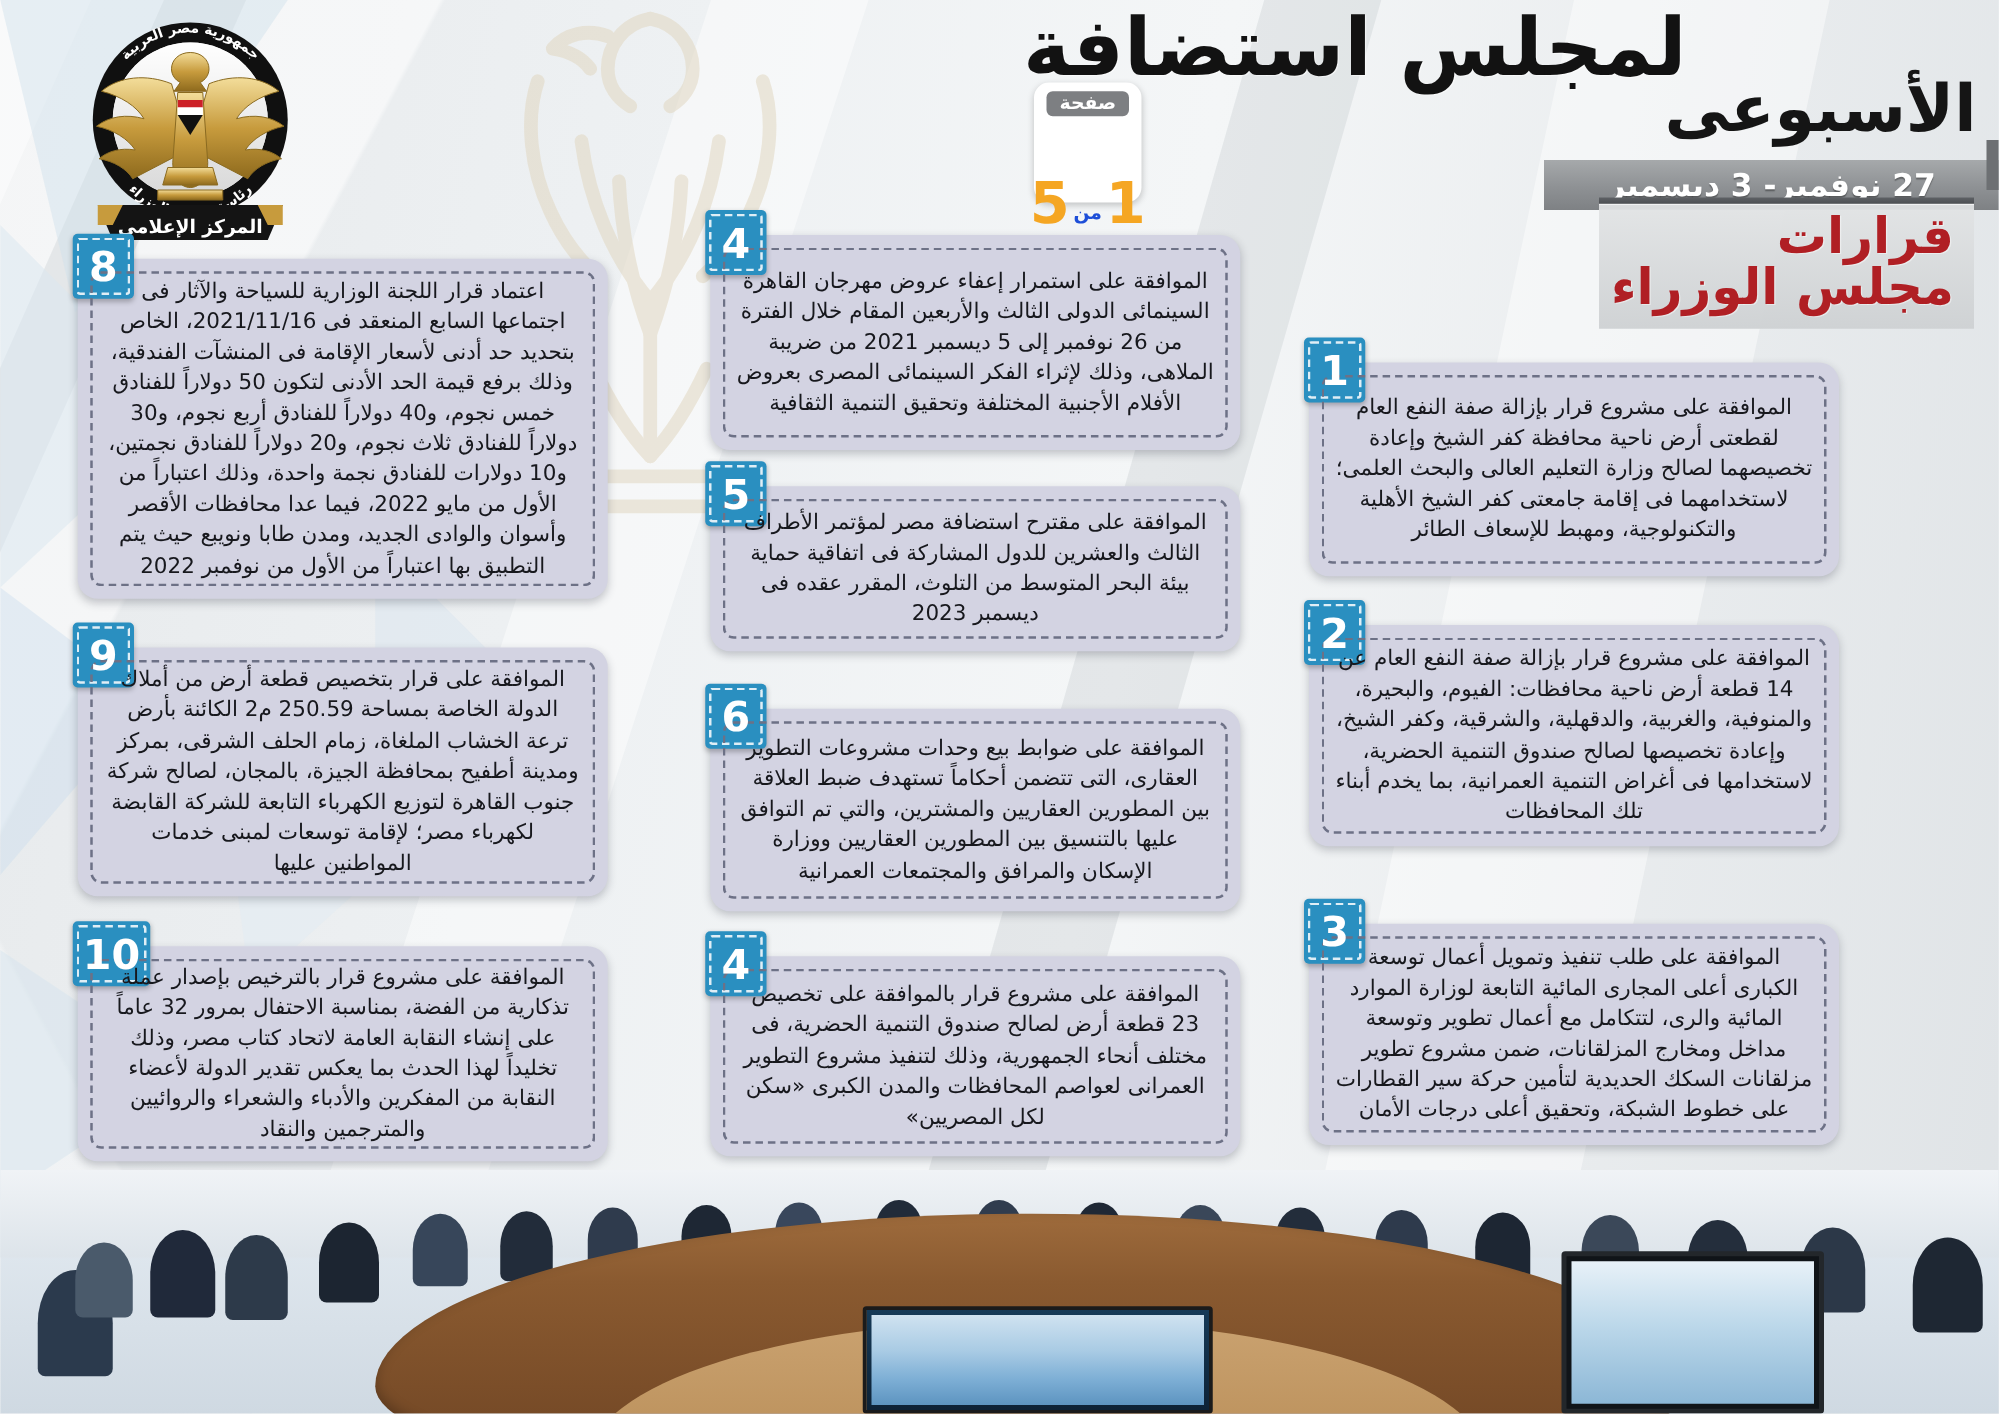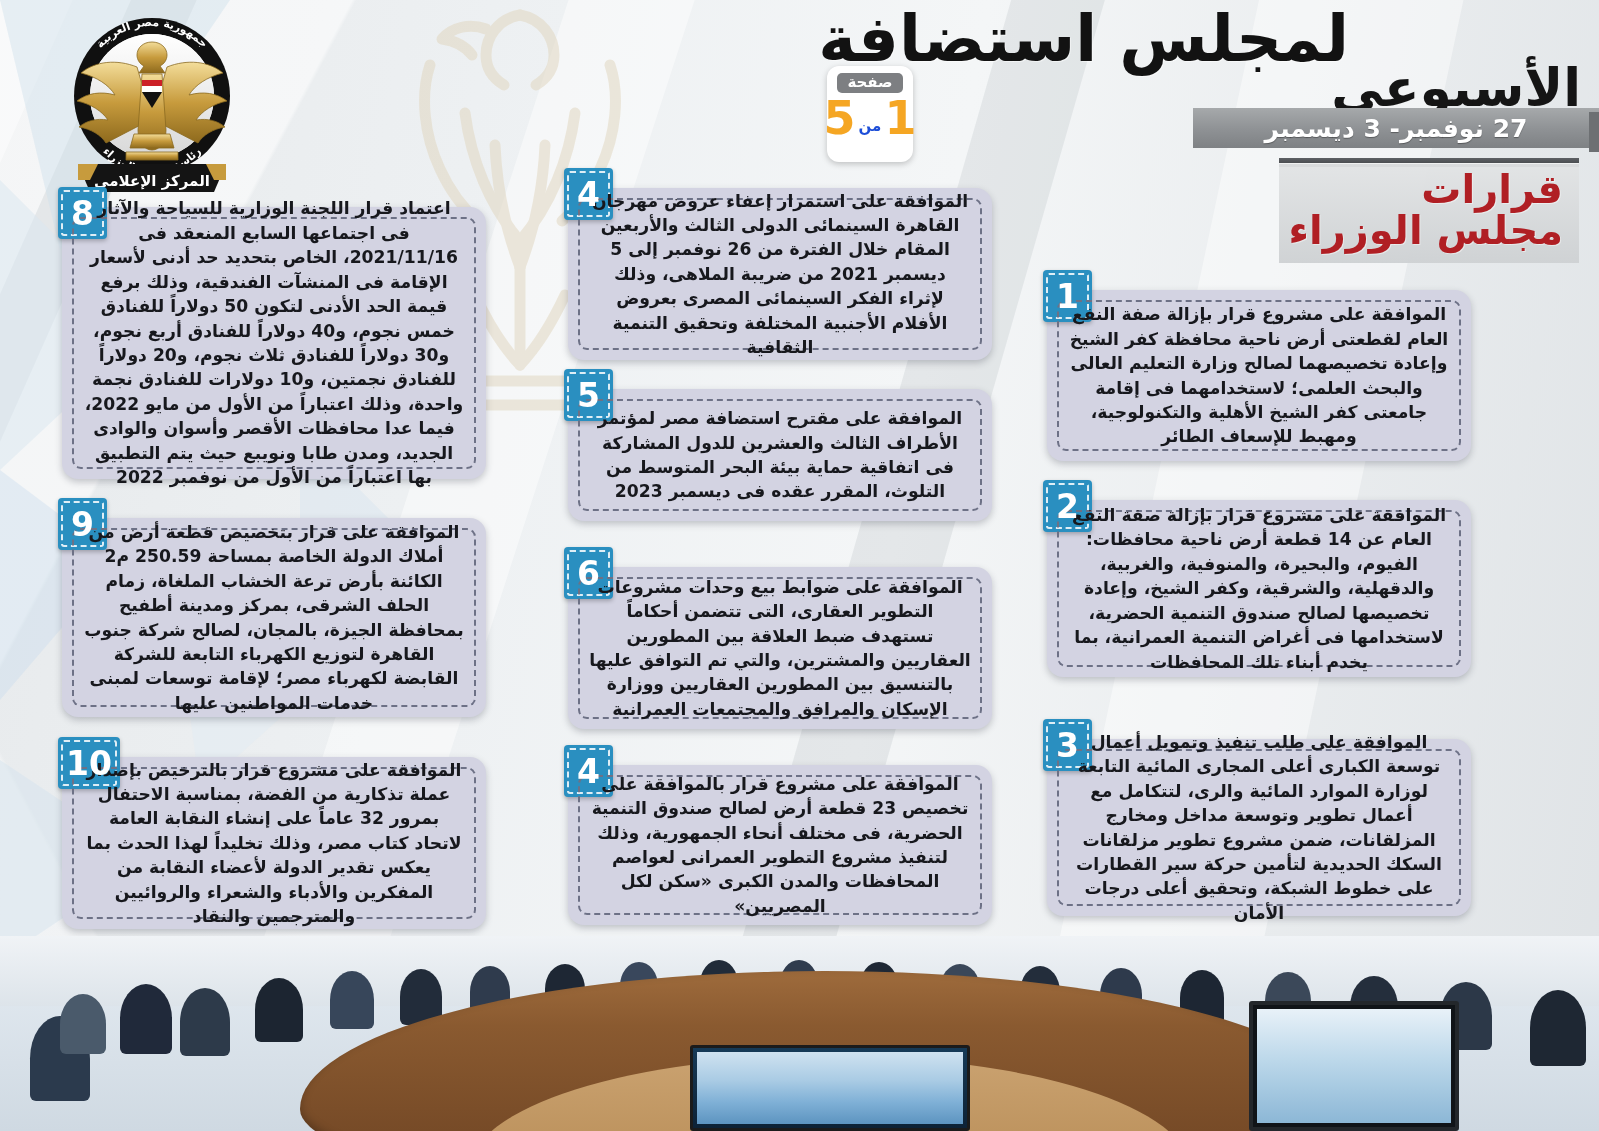--- a/index.html
+++ b/index.html
@@ -50,22 +50,22 @@
   }
   #title-sub1 {
     position:absolute; right:18px; top:2px;
     font-size:52px; font-weight:bold; color:#151515;
   }
   #title-sub2 {
     position:absolute; right:18px; top:58px;
     font-size:52px; font-weight:bold; color:#151515;
   }
   #date-bar {
-    position:absolute; right:0px; top:108px;
-    width:406px; height:40px;
+    position:absolute; right:0px; top:128px;
+    width:364px; height:40px;
     background:linear-gradient(180deg,#a6a9ab 0%,#8e9194 55%,#7e8184 100%);
     display:flex; align-items:center; justify-content:center;
   }
   #date-bar span {
     color:#ffffff; font-size:25px; font-weight:bold;
     letter-spacing:0px; text-shadow:0 1px 1px rgba(0,0,0,.35);
   }
   #date-bar-edge {
     position:absolute; right:0; top:112px; width:10px; height:40px;
     background:#6d7073;
@@ -90,20 +90,21 @@
   }
 
   
   #page-badge {
     position:absolute; left:827px; top:66px;
     width:86px; height:96px; border-radius:12px;
     background:#ffffff;
     box-shadow:0 2px 6px rgba(0,0,0,.22);
     display:flex; flex-direction:column; align-items:center;
     padding-top:7px;
+    gap:44px;
   }
   #page-badge .cap {
     background:#7d7f82; color:#fff; font-size:15px; font-weight:bold;
     border-radius:5px; padding:2px 10px 3px; line-height:1;
   }
   #page-badge .nums {
     display:flex; align-items:flex-end; justify-content:center;
     gap:3px; margin-top:2px; direction:rtl;
   }
   #page-badge .cur  { color:#f5a623; font-size:46px; font-weight:bold; line-height:1; }
@@ -125,21 +126,21 @@
     border:2px dashed #6d7186;
     border-radius:9px;
     display:flex; align-items:center; justify-content:center;
     padding:5px 9px;
   }
   .card .body {
     width:100%;
     text-align:center;
     color:#17181d;
     font-size:17.2px;
-    font-weight:bold;
+    font-weight:normal;
     line-height:1.42;
     direction:rtl;
   }
   .badge {
     position:absolute; top:-20px;
     width:49px; height:52px;
     background:#2a8fc0;
     color:#ffffff;
     font-size:33px; font-weight:bold;
     display:flex; align-items:center; justify-content:center;

